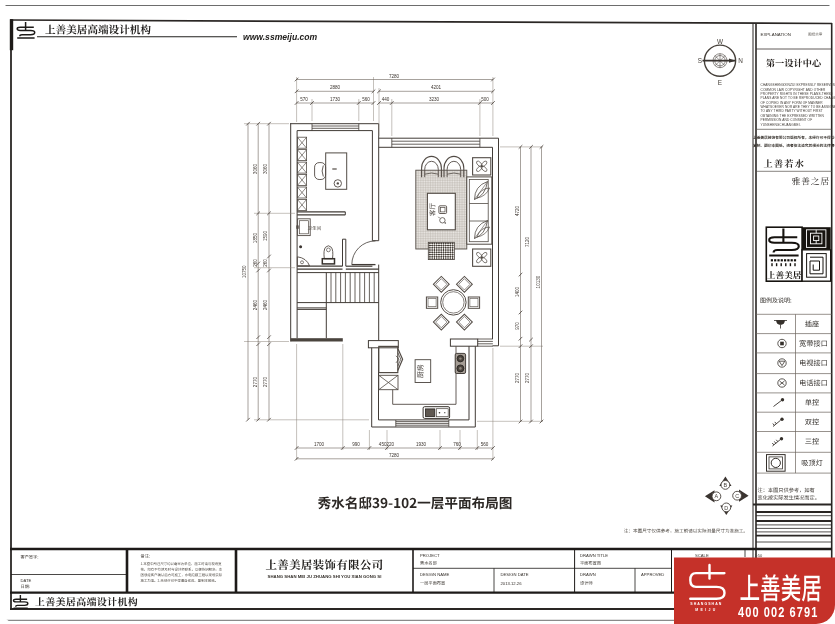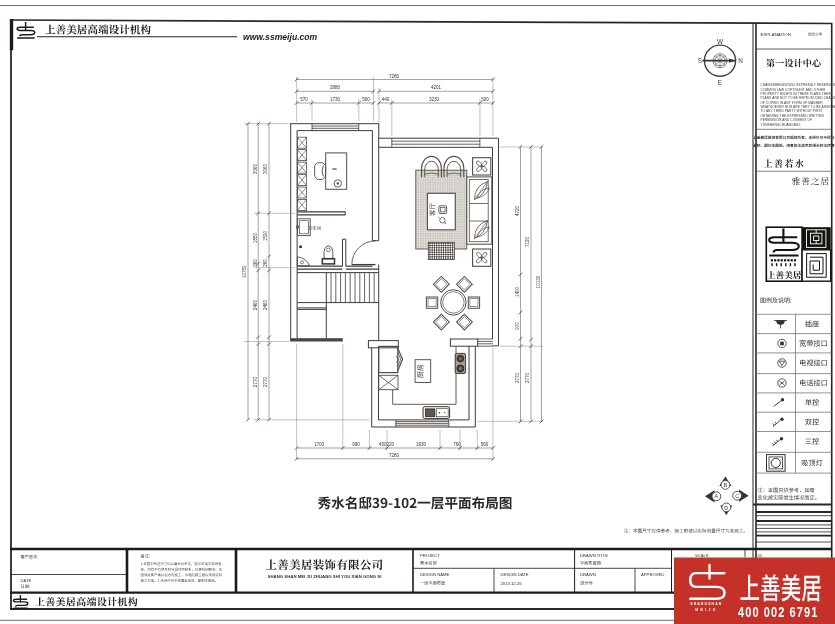--- a/index.html
+++ b/index.html
@@ -1,17 +1,17 @@
 <!DOCTYPE html>
 <html><head>
 <meta charset="utf-8">
 <style>
   html,body{margin:0;padding:0;background:#ffffff;}
   #page{position:relative;width:835px;height:624px;background:#ffffff;overflow:hidden;
-        font-family:"Liberation Sans",sans-serif;}
+        font-family:"Liberation Sans",sans-serif;border-radius:19px;}
   svg{position:absolute;left:0;top:0;}
   text{font-family:"Liberation Sans",sans-serif;}
   .serif{font-family:"Liberation Serif",serif;}
 </style>
 </head>
 <body>
 <div id="page">
 <svg width="835" height="624" viewBox="0 0 835 624">
 <defs>
   <pattern id="rug" width="1.7" height="1.7" patternUnits="userSpaceOnUse">

